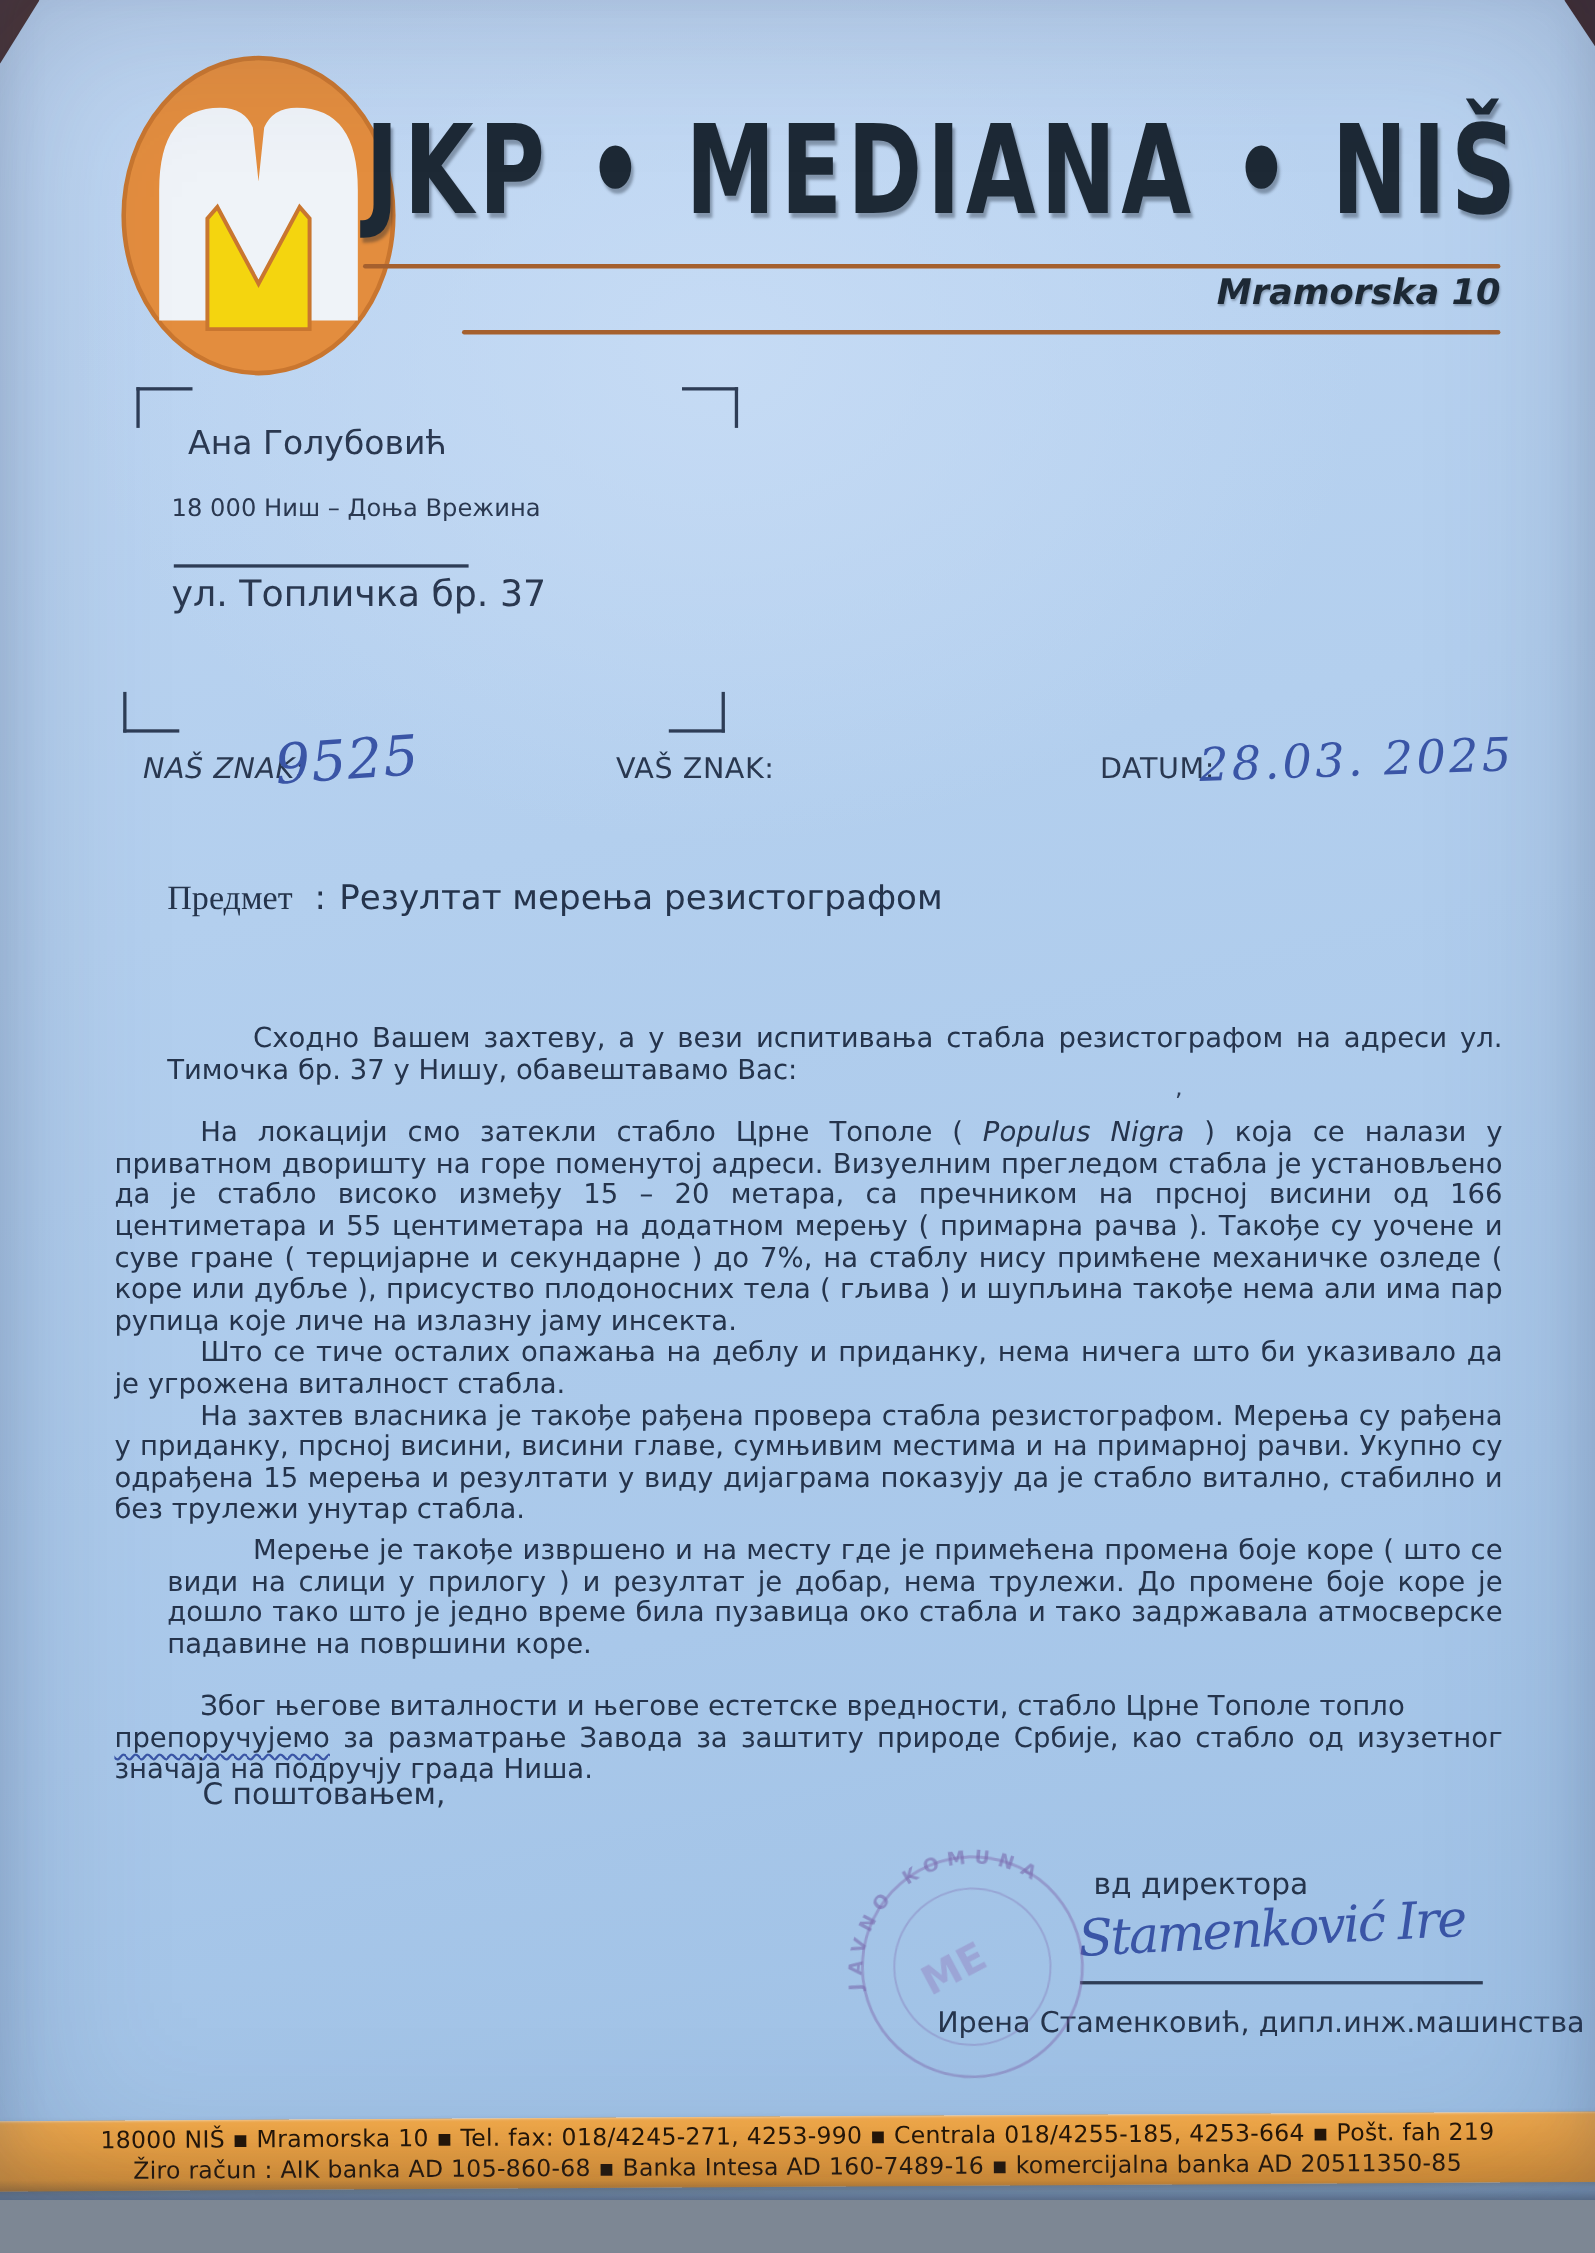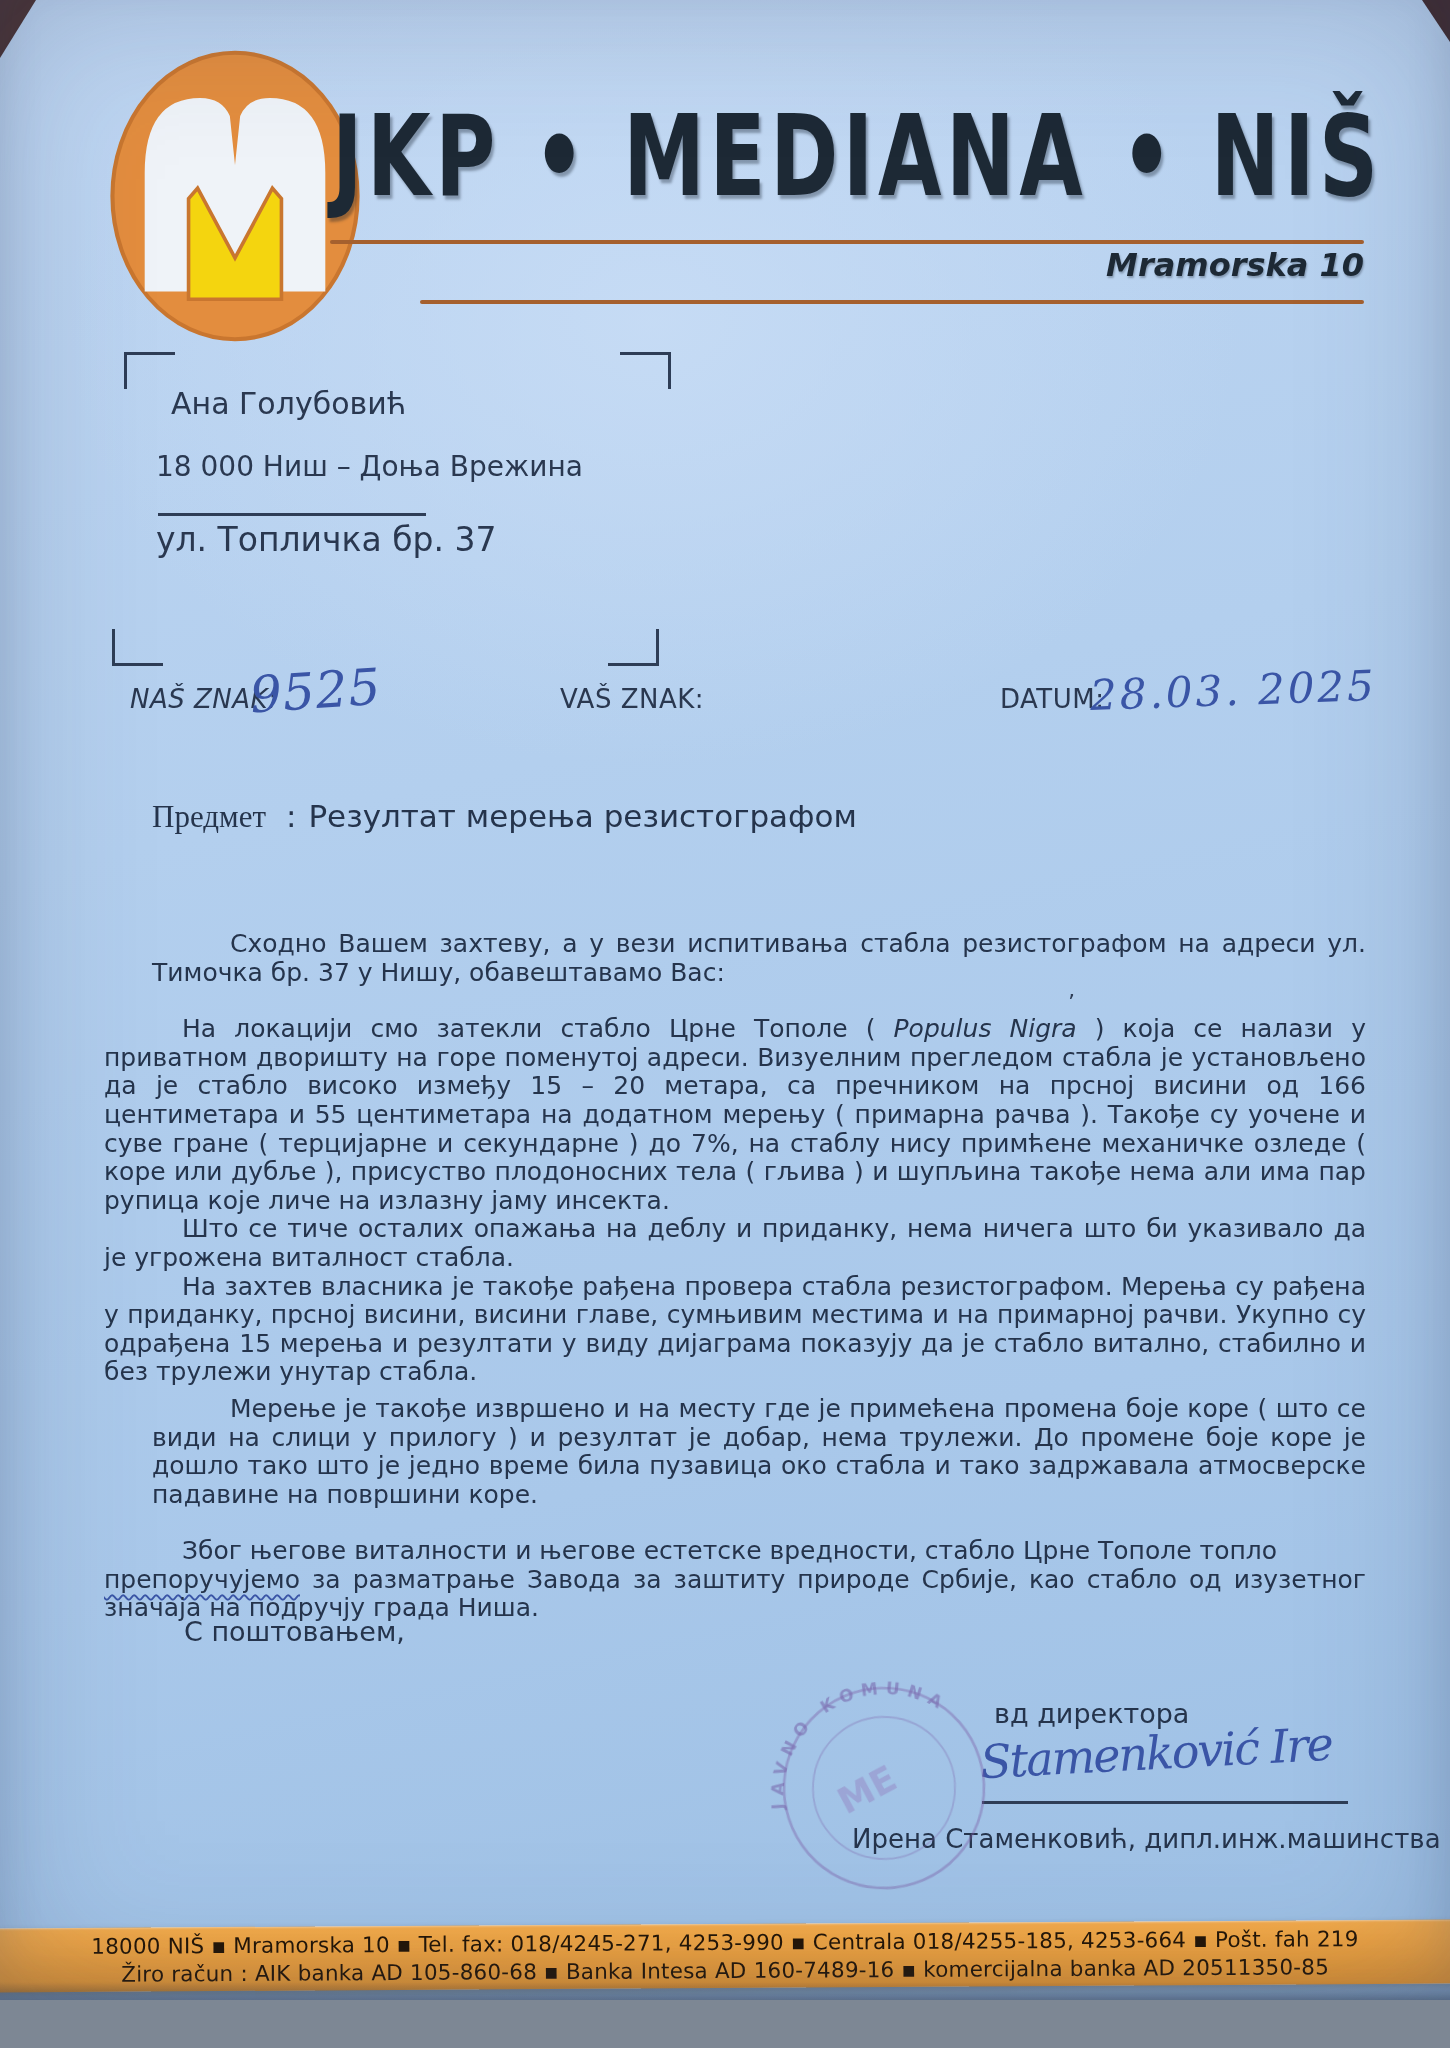--- a/index.html
+++ b/index.html
@@ -33,21 +33,21 @@
 
   
   .bk{position:absolute;width:48px;height:34px;border:0 solid #2e3d56;}
   .bk-tl{left:124px;top:352px;border-top-width:3px;border-left-width:3px;}
   .bk-tr{left:620px;top:352px;border-top-width:3px;border-right-width:3px;}
   .bk-bl{left:112px;top:629px;border-bottom-width:3px;border-left-width:3px;}
   .bk-br{left:608px;top:629px;border-bottom-width:3px;border-right-width:3px;}
 
   .rec{color:#2a3850;}
   .rec-name{left:156px;top:386px;font-size:30px;margin-left:15px;}
-  .rec-city{left:156px;top:450px;font-size:28px;}
+  .rec-city{left:156px;top:450px;font-size:22px;}
   .rec-line{left:158px;top:513px;width:268px;height:3px;background:#2e3d56;}
   .rec-street{left:156px;top:520px;font-size:33px;}
 
   
   .ref-label{font-size:26px;color:#2a3850;letter-spacing:.5px;}
   .nas-label{left:130px;top:684px;font-style:italic;}
   .vas-label{left:560px;top:684px;}
   .datum-label{left:1000px;top:684px;}
   .hw{font-family:"DejaVu Serif","Liberation Serif",serif;font-style:italic;color:#3a55a6;}
   .nas-val{left:250px;top:662px;font-size:50px;transform:rotate(-4deg);letter-spacing:1px;}

